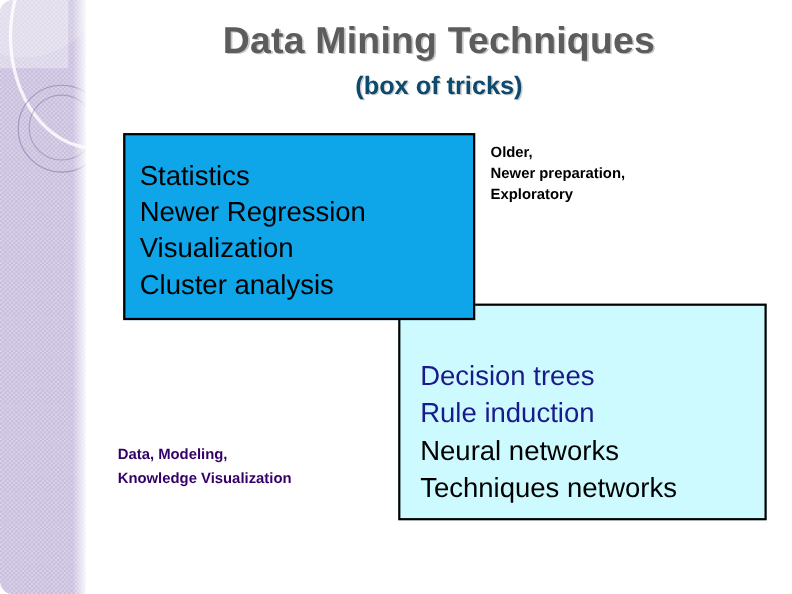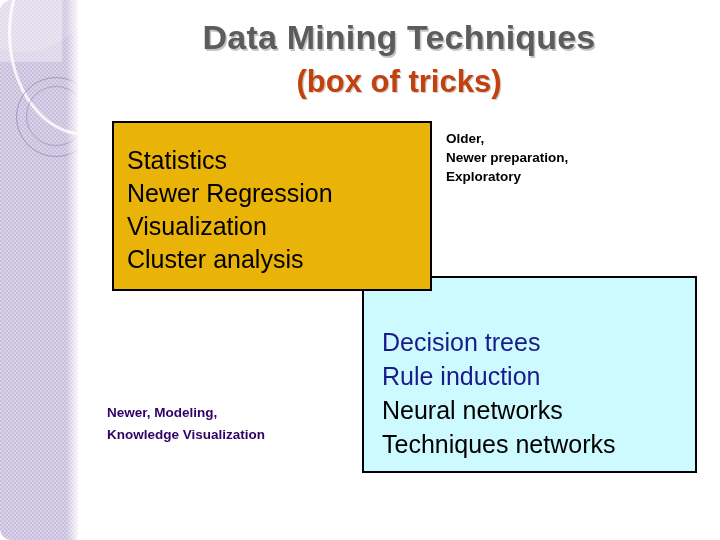--- a/index.html
+++ b/index.html
@@ -104,39 +104,39 @@
     text-shadow: 1.5px 1.5px 0.5px rgba(150,150,150,0.55);
     letter-spacing: 0.2px;
     white-space: nowrap;
   }
   #subtitle {
     position: absolute;
     left: 78px;
     top: 64px;
     width: 642px;
     text-align: center;
-    font-size: 31px;
-    font-weight: bold;
-    color: #c2410c;
+    font-size: 23px;
+    font-weight: bold;
+    color: #0c4a6e;
     text-shadow: 1.3px 1.3px 0.5px rgba(160,160,160,0.55);
     white-space: nowrap;
   }
 
   
   .box {
     position: absolute;
     border: 2px solid #000000;
     box-sizing: border-box;
   }
   #yellow-box {
     left: 112px;
     top: 121px;
     width: 320px;
     height: 170px;
-    background: #eab308;
+    background: #0ea5e9;
     z-index: 2;
   }
   #cyan-box {
     left: 362px;
     top: 276px;
     width: 335px;
     height: 197px;
     background: #ccfaff;
     z-index: 1;
   }
@@ -227,17 +227,17 @@
     </ul>
   </div>
 
   <div id="older-note">
     <div>Older,</div>
     <div>Newer preparation,</div>
     <div>Exploratory</div>
   </div>
 
   <div id="newer-note">
-    <div>Newer, Modeling,</div>
+    <div>Data, Modeling,</div>
     <div>Knowledge Visualization</div>
   </div>
 
 </div>
 
 </body></html>

